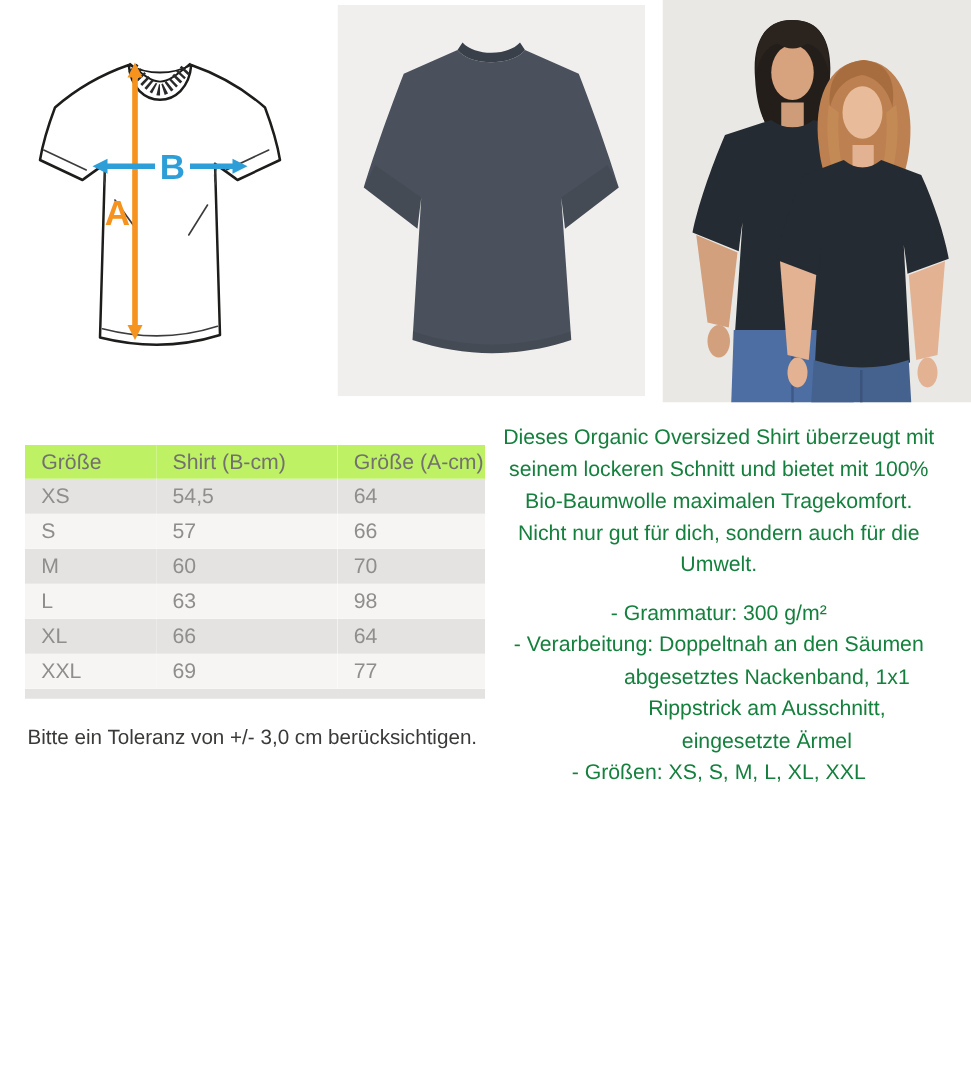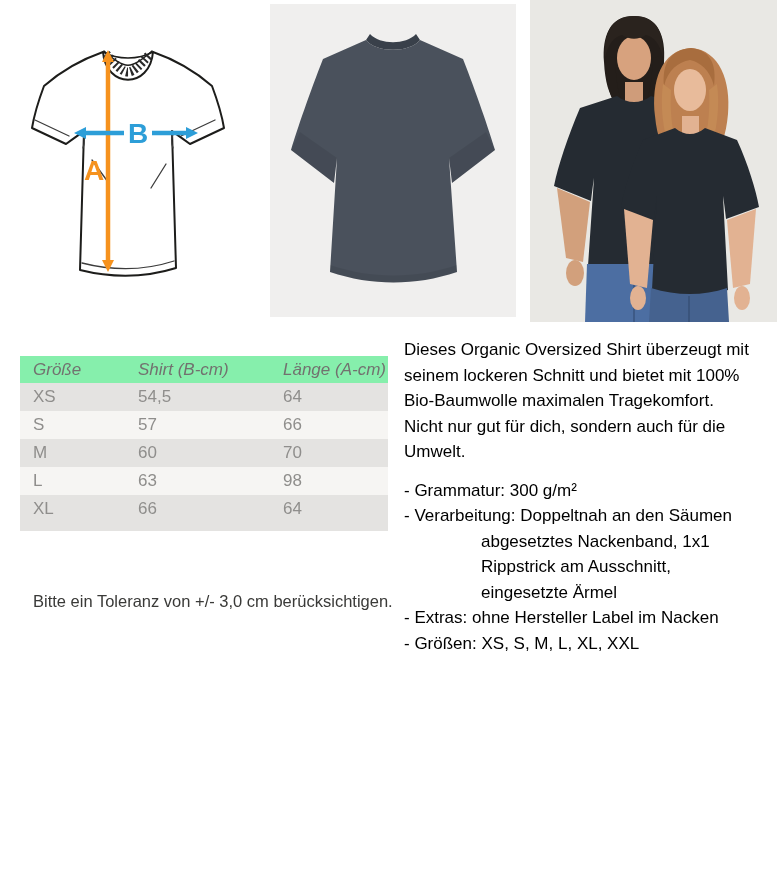--- a/index.html
+++ b/index.html
@@ -20,35 +20,35 @@
     border-collapse:collapse; border-spacing:0; table-layout:fixed;
     font-size:17px; color:#8f8e8c;
   }
   .size-table col.c1 { width:105px; }
   .size-table col.c2 { width:145px; }
   .size-table col.c3 { width:118px; }
   .size-table th, .size-table td {
     padding:0 0 0 13px; text-align:left; font-weight:400; vertical-align:middle;
     white-space:nowrap; overflow:hidden;
   }
-  .size-table thead tr { background:#86efac; height:27px;font-style:italic; }
+  .size-table thead tr { background:#bef264; height:27px; }
   .size-table thead th { color:#72716f; }
   .size-table tbody tr { height:28px; }
   .size-table tbody tr:nth-child(odd)  { background:#e4e3e1; }
   .size-table tbody tr:nth-child(even) { background:#f6f5f3; }
   .size-table tfoot tr { height:8px; background:#e4e3e1; }
 
   .tolerance-note {
-    position:absolute; left:17px; top:576px; margin:16px;
+    position:absolute; left:17px; top:576px; margin:5px;
     font-size:16.5px; color:#3a3a38;
   }
 
   .description {
-    position:absolute; left:404px; top:337px; width:366px;
-    font-size:17px; line-height:25.5px; color:#000000;
+    position:absolute; left:392px; top:337px; width:366px;
+    font-size:17px; line-height:25.5px; color:#15803d;text-align:center;
   }
   .description .para { margin:0 0 13px 0; white-space:pre-line; }
   .spec-list { margin:0; }
   .spec-line { white-space:nowrap; }
   .spec-line.cont { padding-left:77px; }
 </style>
 </head>
 <body>
 
 <div class="page">
@@ -154,21 +154,21 @@
   <table class="size-table">
     <colgroup>
         <col class="c1">
         <col class="c2">
         <col class="c3">
       </colgroup>
     <thead>
       <tr>
         <th>Größe</th>
         <th>Shirt (B-cm)</th>
-        <th>Länge (A-cm)</th>
+        <th>Größe (A-cm)</th>
       </tr>
     </thead>
     <tbody>
       <tr>
         <td>XS</td>
         <td>54,5</td>
         <td>64</td>
       </tr>
       <tr>
         <td>S</td>
@@ -182,20 +182,25 @@
       </tr>
       <tr>
         <td>L</td>
         <td>63</td>
         <td>98</td>
       </tr>
       <tr>
         <td>XL</td>
         <td>66</td>
         <td>64</td>
+      </tr>
+      <tr>
+        <td>XXL</td>
+        <td>69</td>
+        <td>77</td>
       </tr>
     </tbody>
     <tfoot>
       <tr>
           <td colspan="3"></td>
         </tr>
     </tfoot>
   </table>
 
   <p class="tolerance-note">Bitte ein Toleranz von +/- 3,0 cm berücksichtigen.</p>
@@ -212,21 +217,18 @@
       </div>
       <div class="spec-item">
         <div class="spec-line">- Verarbeitung: Doppeltnah an den Säumen</div>
       </div>
       <div class="spec-item">
         <div class="spec-line cont">abgesetztes Nackenband, 1x1</div>
         <div class="spec-line cont">Rippstrick am Ausschnitt,</div>
         <div class="spec-line cont">eingesetzte Ärmel</div>
       </div>
       <div class="spec-item">
-        <div class="spec-line">- Extras: ohne Hersteller Label im Nacken</div>
-      </div>
-      <div class="spec-item">
         <div class="spec-line">- Größen: XS, S, M, L, XL, XXL</div>
       </div>
     </div>
   </section>
 
 </div>
 
 </body></html>

